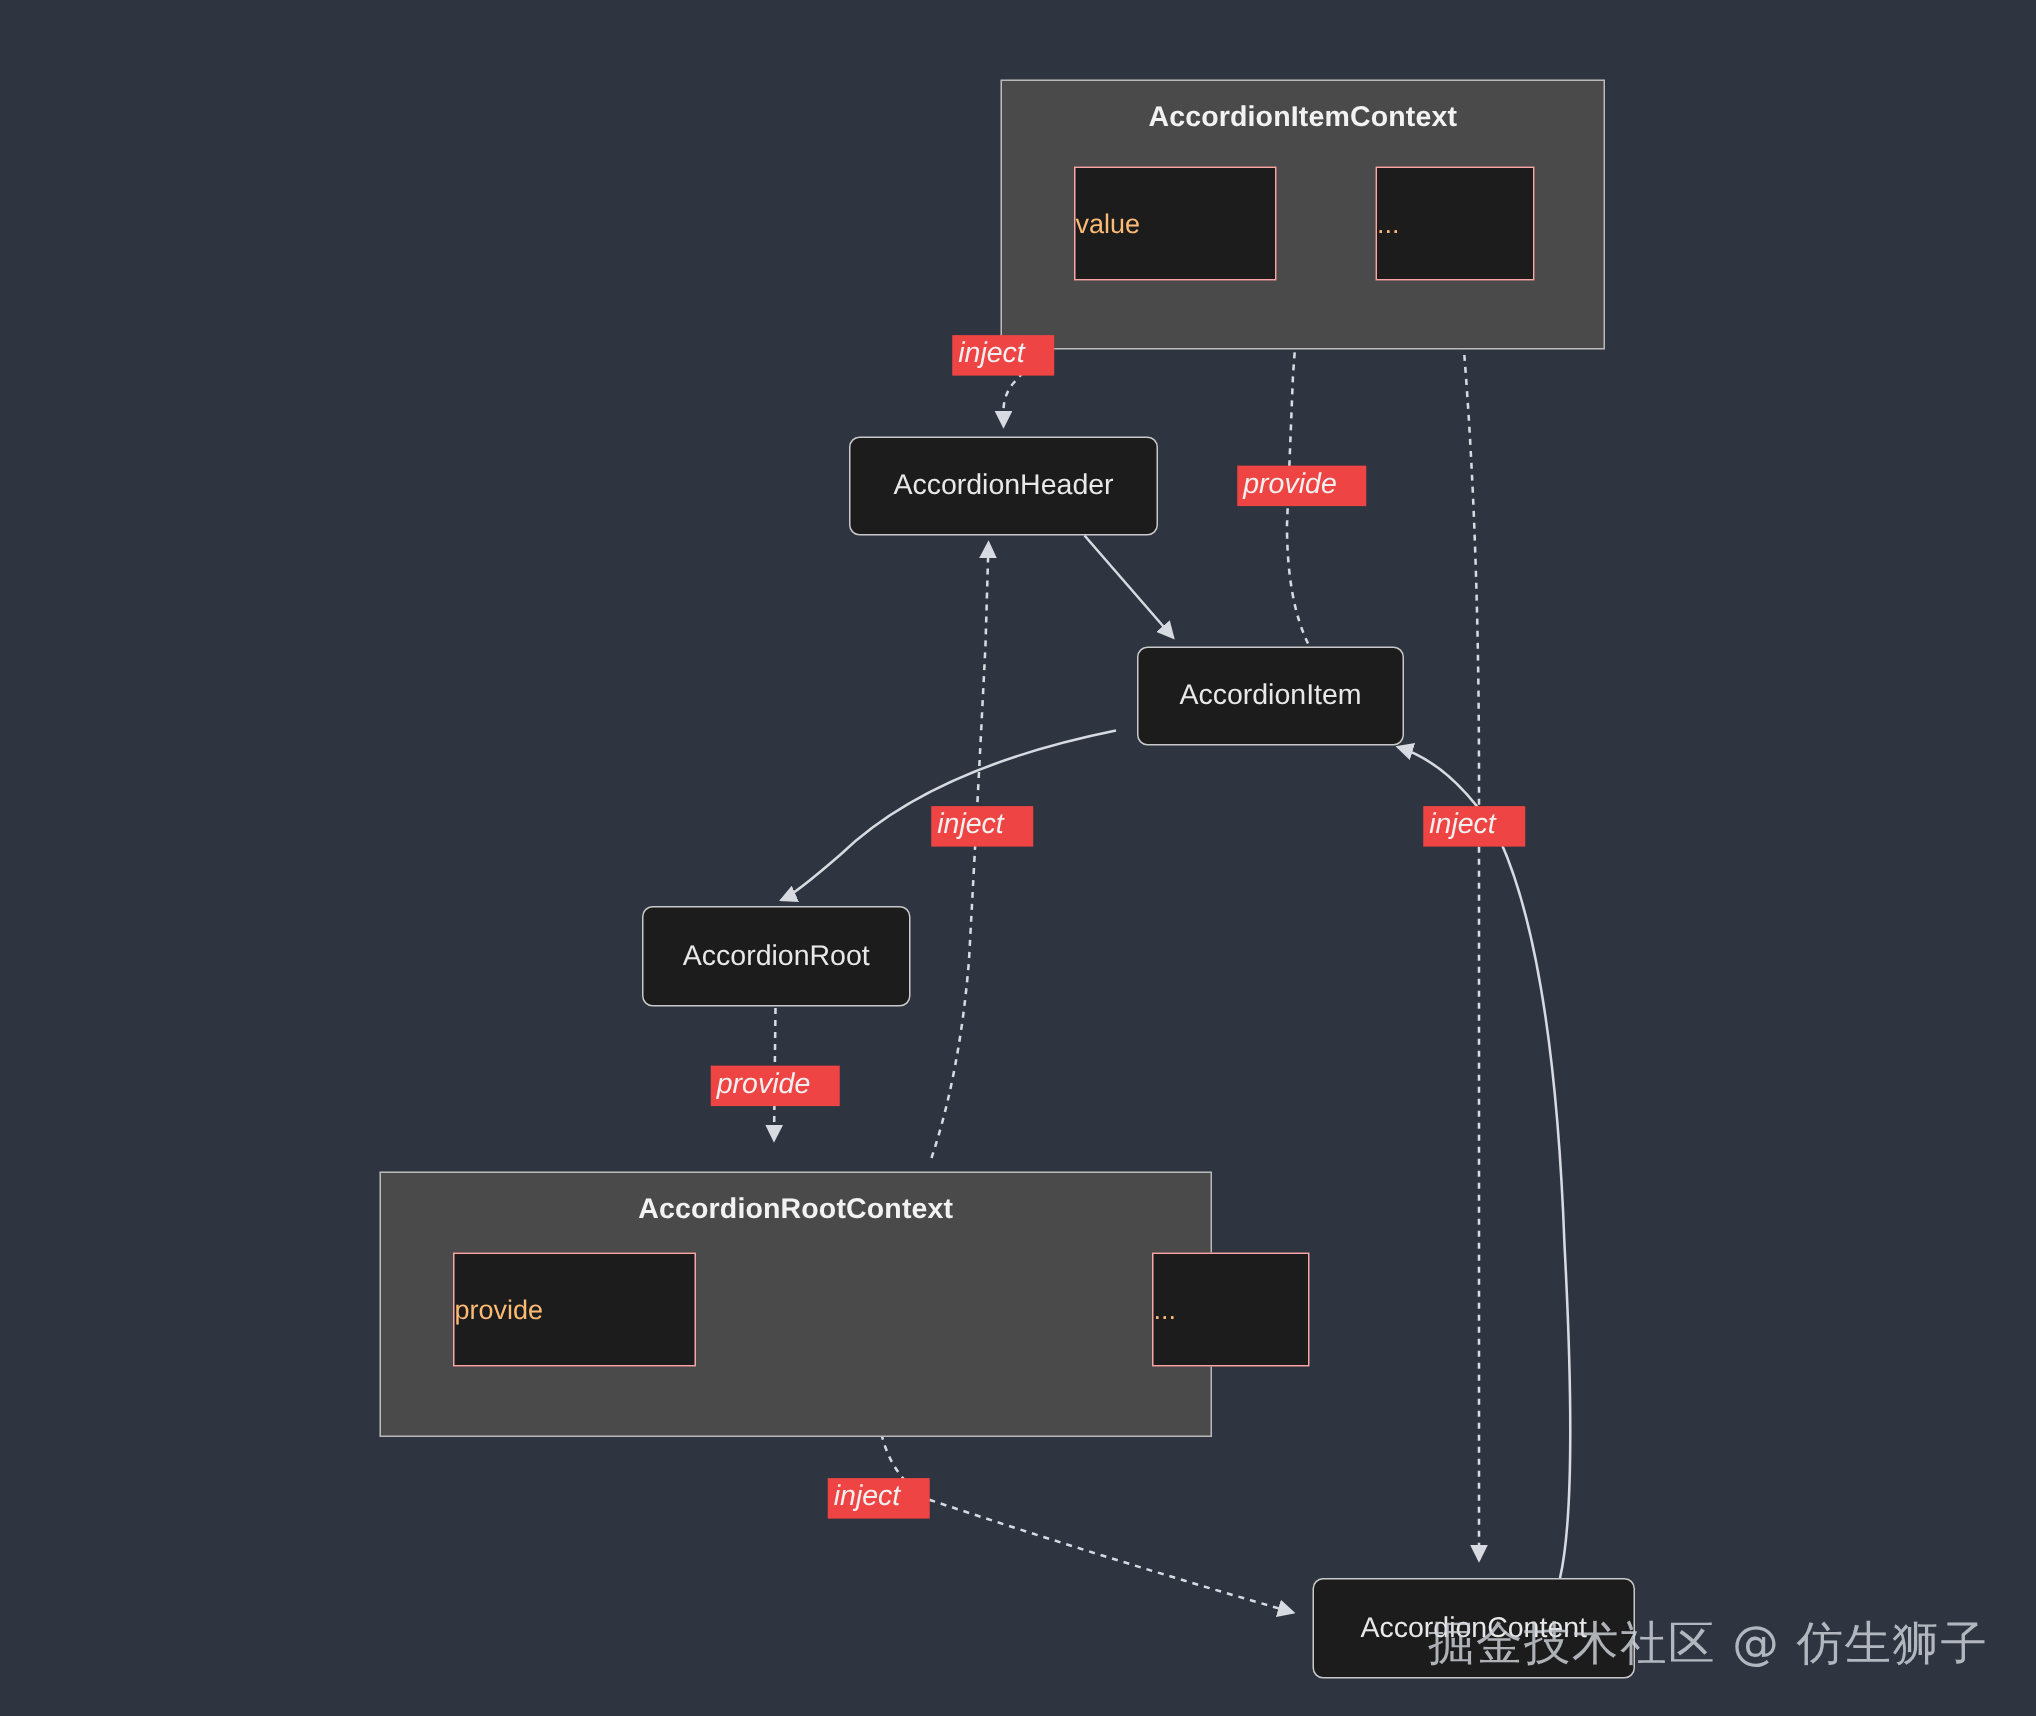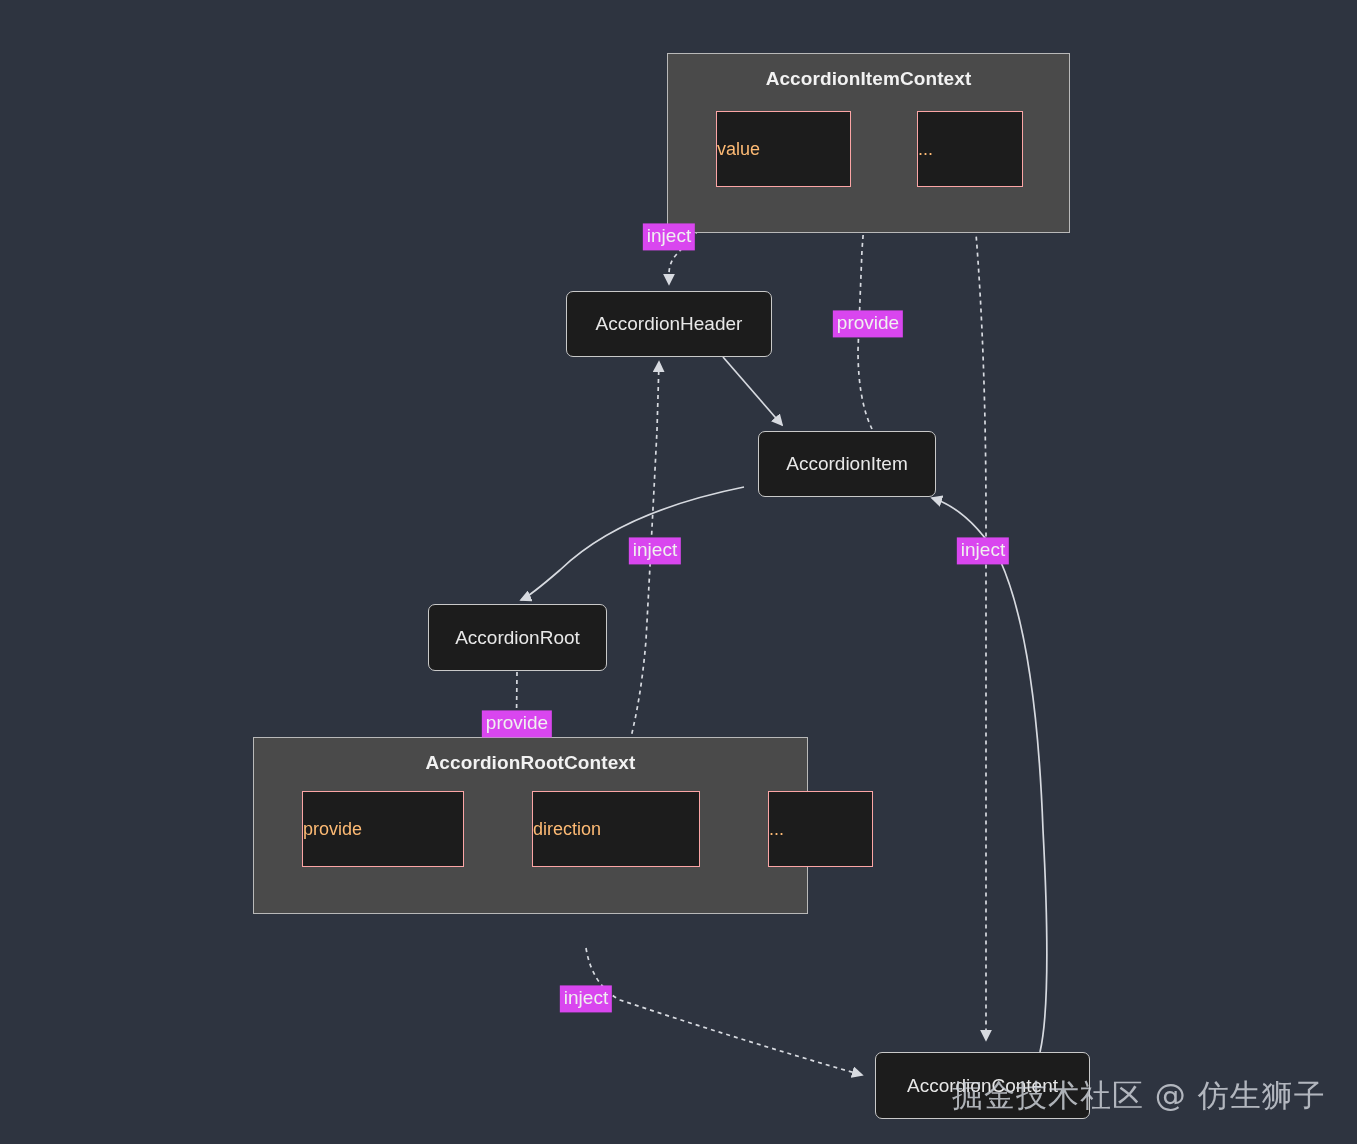--- a/index.html
+++ b/index.html
@@ -69,27 +69,28 @@
     align-items: center;
     justify-content: center;
     color: #e8e8e8;
     font-size: 19px;
     white-space: nowrap;
   }
 
   
   .edge-label {
     position: absolute;
-    background: #d946ef;
+    background: #ef4444;
     color: #f0f0f0;
     font-size: 19px;
     line-height: 1.22;
-    padding: 1px 4px 3px 4px;
+    padding: 1px 20px 3px 4px;
     white-space: nowrap;
     transform: translate(-50%, -50%);
+    font-style: italic;
   }
 
   
   .watermark {
     position: absolute;
     color: #cfd3da;
     opacity: 0.82;
     font-size: 31px;
     letter-spacing: 1px;
     white-space: nowrap;
@@ -130,27 +131,24 @@
   <div class="cluster" style="left:667px; top:9px; width:403px; height:180px;margin-top:44px;">
     <div class="cluster-title">AccordionItemContext</div>
     <div class="field" style="left:48px; top:57px; width:135px; height:76px;">
       <span>value</span>
     </div>
     <div class="field" style="left:249px; top:57px; width:106px; height:76px;">
       <span>...</span>
     </div>
   </div>
 
-  <div class="cluster" style="left:253px; top:737px; width:555px; height:177px;">
+  <div class="cluster" style="left:253px; top:781px; width:555px; height:177px;">
     <div class="cluster-title">AccordionRootContext</div>
     <div class="field" style="left:48px; top:53px; width:162px; height:76px;">
       <span>provide</span>
-    </div>
-    <div class="field" style="left:278px; top:53px; width:168px; height:76px;">
-      <span>direction</span>
     </div>
     <div class="field" style="left:514px; top:53px; width:105px; height:76px;">
       <span>...</span>
     </div>
   </div>
 
   <div class="node" style="left:566px; top:291px; width:206px; height:66px;">
     <span>AccordionHeader</span>
   </div>
 

